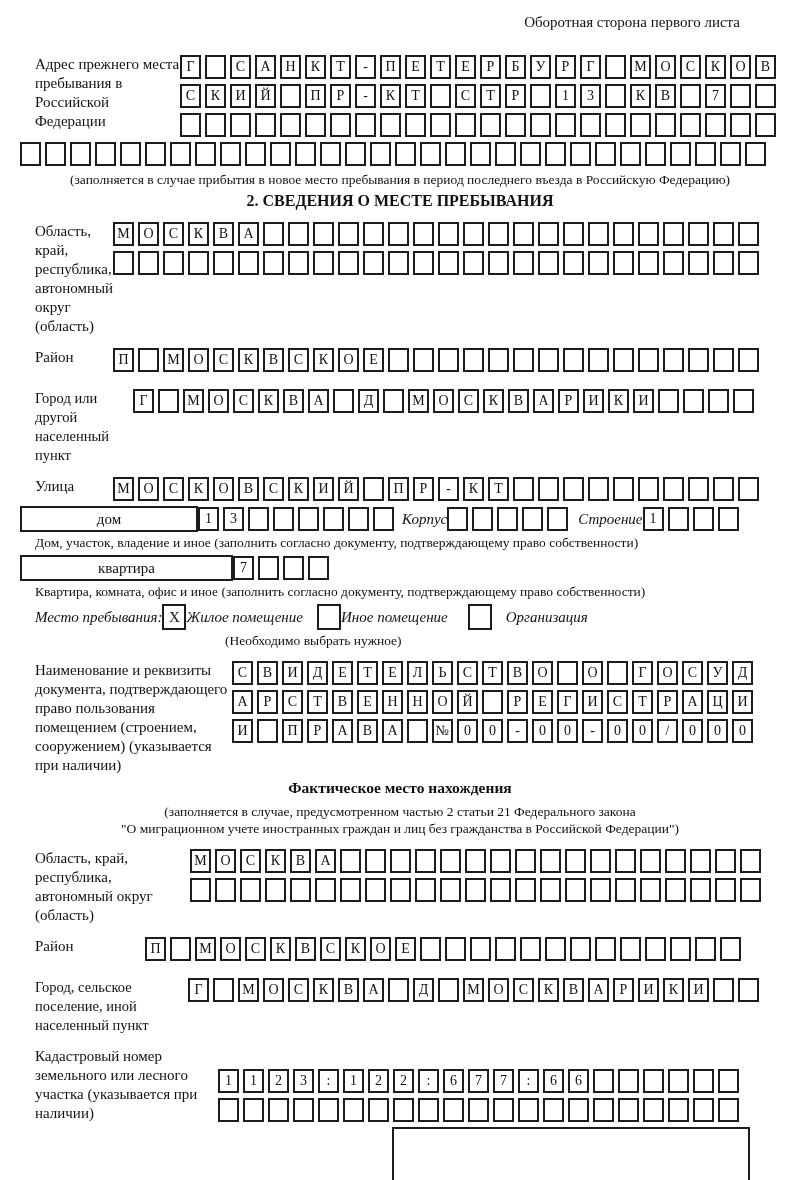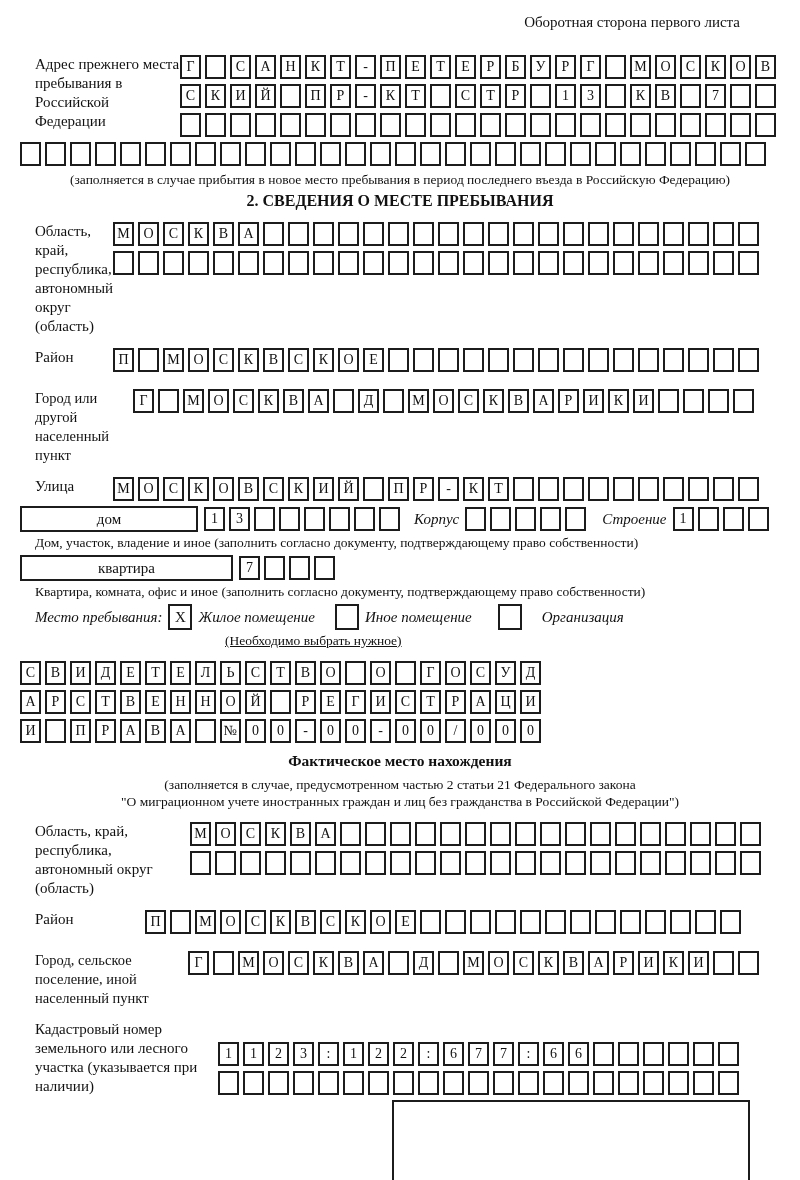--- a/index.html
+++ b/index.html
@@ -21,21 +21,21 @@
   .cell {
     width: 21px; height: 24px; border: 2px solid #1c1c1c;
     display: flex; align-items: center; justify-content: center;
     font-size: 14px; line-height: 1; background: #fff; flex: 0 0 auto;
   }
 
   .note { font-size: 13.5px; line-height: 17px; }
   .note-center { text-align: center; }
   .sect-title { text-align: center; font-weight: bold; font-size: 16px; margin: 4px 0 6px 0; font-family: Liberation Serif, serif; }
 
-  .inline-row { display: flex; align-items: center; gap: 6px; margin-bottom: 2px; }
+  .inline-row { display: flex; align-items: center; margin-bottom: 2px; }
   .named-box {
     border: 2px solid #1c1c1c; height: 26px; display: flex;
     align-items: center; justify-content: center; font-size: 15px;
   }
   .ilabel { font-size: 15px; font-style: italic; }
   .checkbox {
     width: 24px; height: 26px; border: 2px solid #1c1c1c; display: flex;
     align-items: center; justify-content: center; font-size: 15px; flex: 0 0 auto;
   }
 
@@ -369,23 +369,24 @@
 
   <div class="inline-row">
     <div class="ilabel" style="padding-left:15px;">Место пребывания:</div>
     <div class="checkbox">X</div>
     <div class="ilabel">Жилое помещение</div>
     <div class="checkbox" style="margin-left:14px;"></div>
     <div class="ilabel">Иное помещение</div>
     <div class="checkbox" style="margin-left:20px;"></div>
     <div class="ilabel" style="margin-left:14px;">Организация</div>
   </div>
-  <div class="note mb6" style="padding-left:205px;text-decoration:underline;">(Необходимо выбрать нужное)</div>
+  <div class="note mb6" style="padding-left:205px;">(Необходимо выбрать нужное)</div>
 
   <div class="frow mb4">
+    <div class="flabel doc-label">Наименование и реквизиты документа, подтверждающего право пользования помещением (строением, сооружением) (указывается при наличии)</div>
     <div class="rowswrap">
       <div class="cells">
           <div class="cell">С</div>
           <div class="cell">В</div>
           <div class="cell">И</div>
           <div class="cell">Д</div>
           <div class="cell">Е</div>
           <div class="cell">Т</div>
           <div class="cell">Е</div>
           <div class="cell">Л</div>

